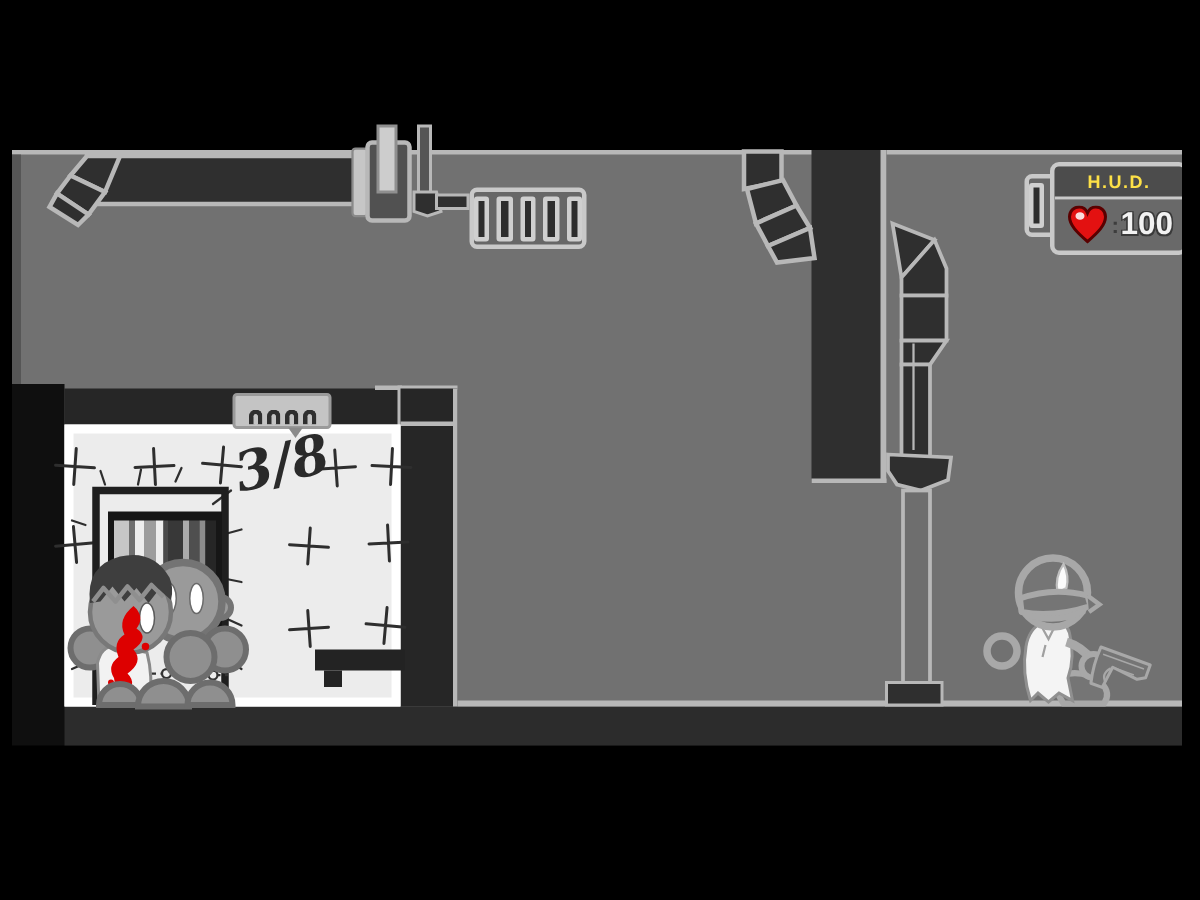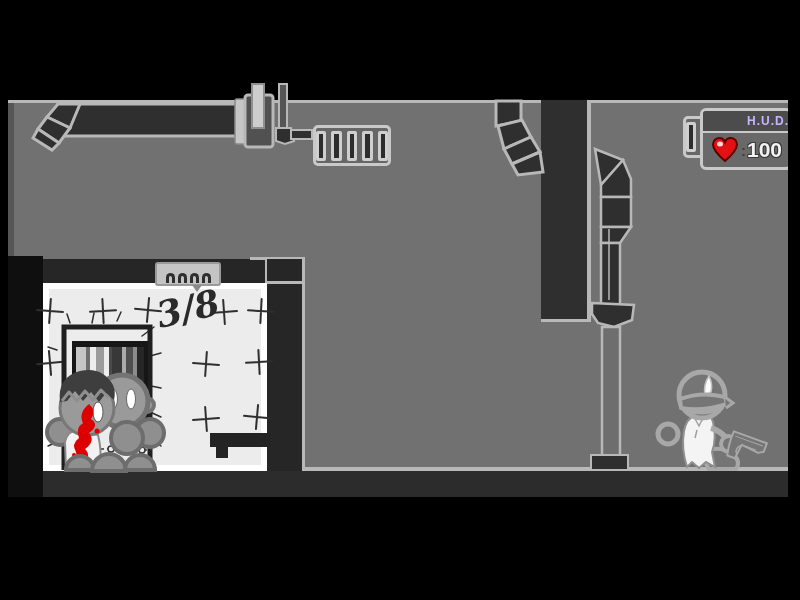--- a/index.html
+++ b/index.html
@@ -37,21 +37,21 @@
       display:flex;align-items:flex-end;justify-content:center;gap:3px;padding-bottom:1px;}
   #room-vent .arc{width:9px;height:10px;border:3px solid #2f2f2f;border-bottom:none;
       border-radius:8px 8px 0 0;box-sizing:border-box;}
   #room-vent-tail{left:192px;top:285px;width:0;height:0;border-left:5px solid transparent;
       border-right:5px solid transparent;border-top:7px solid #8a8a8a;}
   
   #hud{left:700px;top:108px;width:92px;height:62px;border:3px solid #c9c9c9;border-radius:6px;
       box-sizing:border-box;background:#696969;overflow:hidden;}
   #hud-header{height:20px;background:#4c4c4c;border-bottom:2px solid #c9c9c9;
       display:flex;align-items:center;justify-content:center;}
-  #hud-title{color:#c4b5fd;font-size:12px;font-weight:bold;letter-spacing:1px;padding-left:44px;}
+  #hud-title{color:#fde047;font-size:12px;font-weight:bold;letter-spacing:1px;}
   #hud-body{height:34px;display:flex;align-items:center;padding-left:8px;}
   #hud-sep{color:#3d3d3d;font-weight:bold;font-size:15px;margin:0 1px 0 2px;}
   #hud-health{color:#f2f2f2;font-weight:bold;font-size:21px;
       text-shadow:1px 1px 0 #3a3a3a,-1px -1px 0 #3a3a3a,1px -1px 0 #3a3a3a,-1px 1px 0 #3a3a3a;text-align:center;}
   
   #border-top{left:0;top:0;width:800px;height:100px;background:#000;}
   #border-bottom{left:0;top:497px;width:800px;height:103px;background:#000;}
   #border-left{left:0;top:0;width:8px;height:600px;background:#000;}
   #border-right{left:788px;top:0;width:12px;height:600px;background:#000;}
   #scene-svg{left:0;top:0;width:800px;height:600px;}

